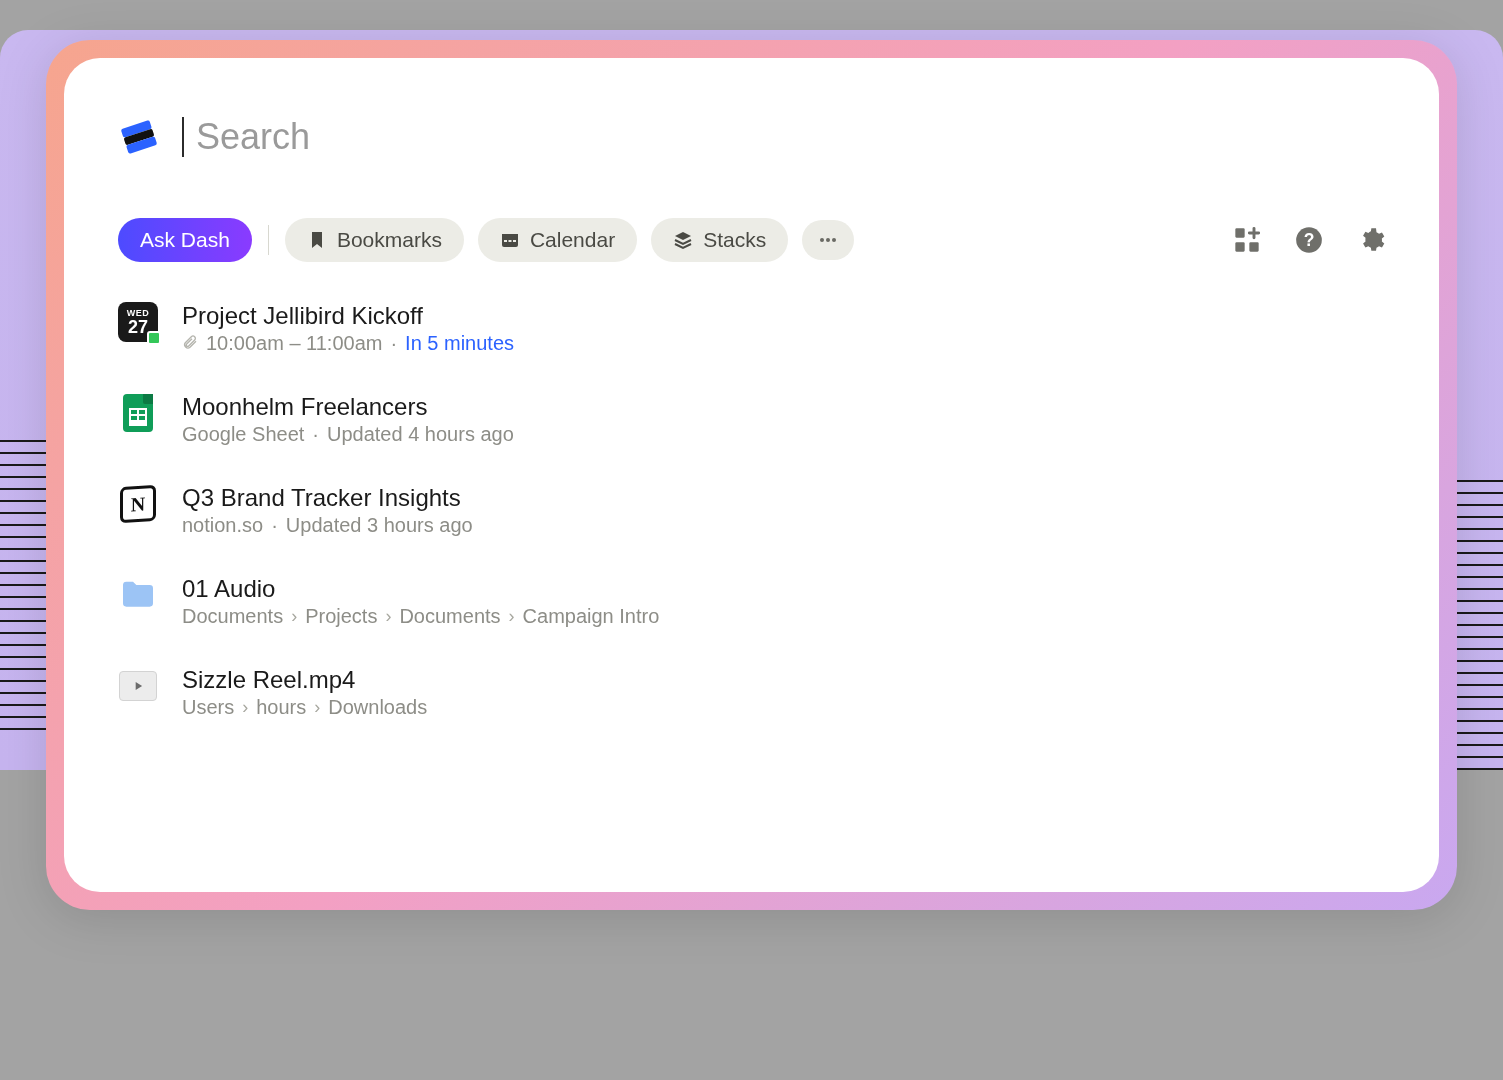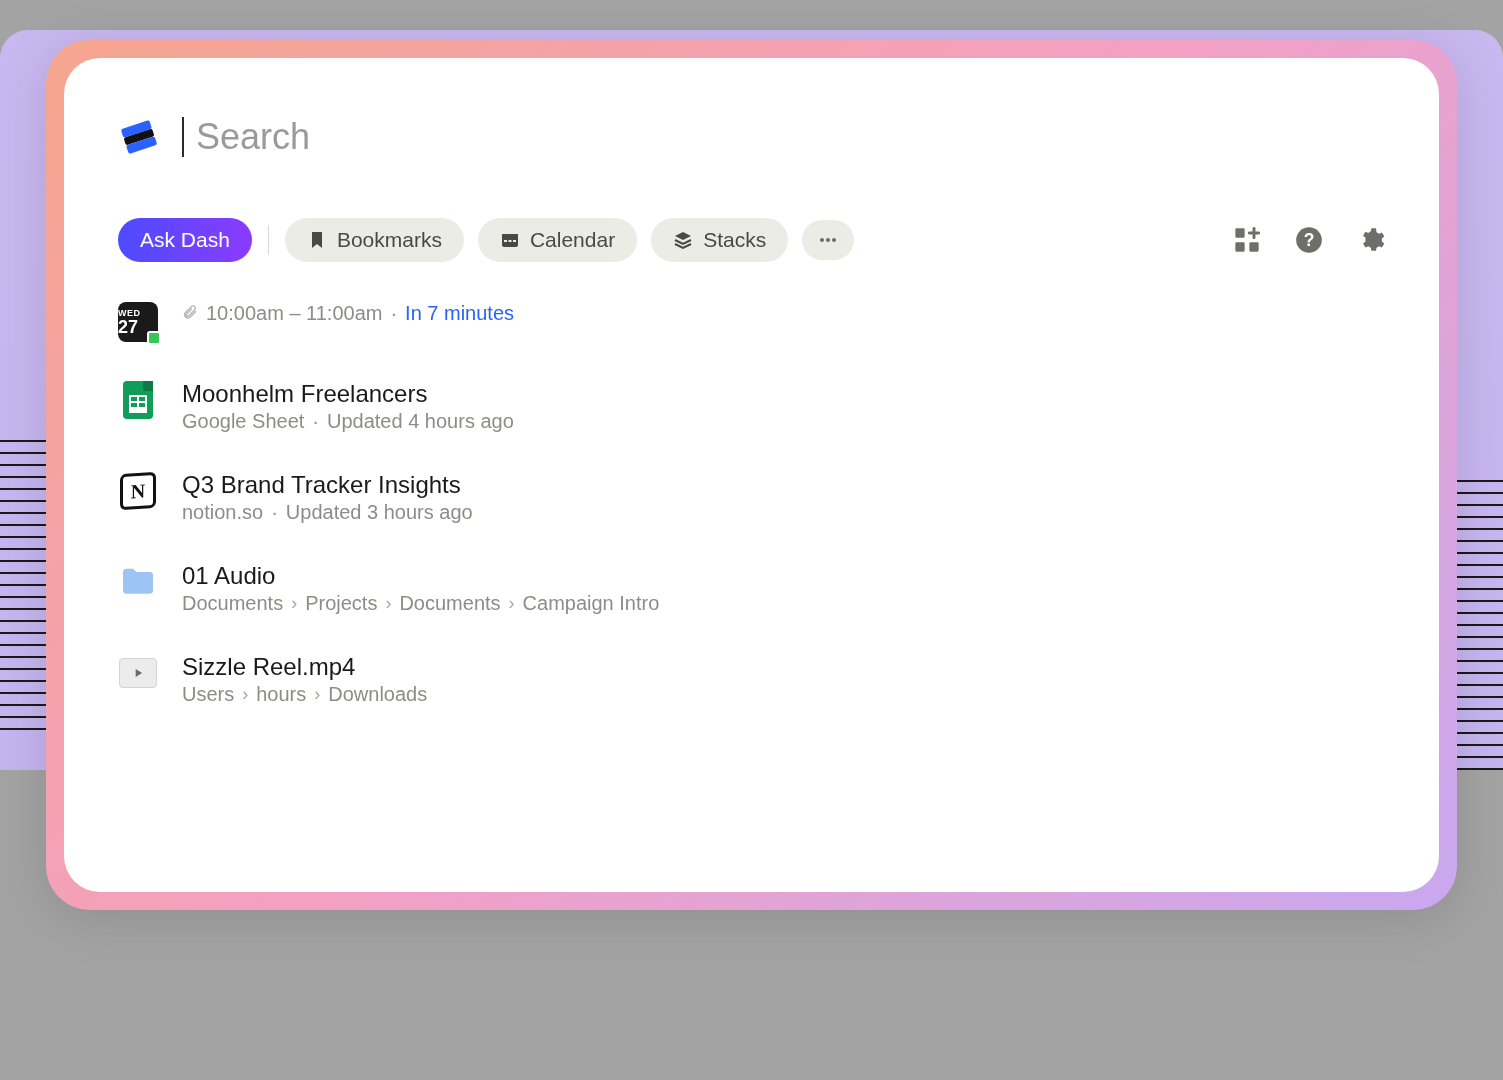--- a/index.html
+++ b/index.html
@@ -121,21 +121,21 @@
   .item-body { display: flex; flex-direction: column; gap: 2px; }
   .item-title { font-size: 24px; font-weight: 500; color: #1a1a1a; }
   .item-sub { font-size: 20px; color: #8d8d87; display:flex; align-items:center; gap:8px; flex-wrap:wrap; }
   .item-sub .highlight { color: #2b62ff; }
   .crumb-sep { color:#a8a8a0; font-size:18px; }
   .mini-icon { color:#b5b5ae; }
 
   
   .cal-badge {
     width:40px; height:40px; background:#1a1a1a; border-radius:8px;
-    color:#fff; display:flex; flex-direction:column; justify-content:center;
+    color:#fff; display:flex; flex-direction:column; align-items:center; justify-content:center;
     font-weight:700; position:relative;
   }
   .cal-badge .dow{ font-size:9px; letter-spacing:.5px; }
   .cal-badge .dom{ font-size:18px; line-height:1; }
   .cal-badge .dot{ position:absolute; right:-3px; bottom:-3px; width:14px; height:14px; background:#34c759; border:2px solid #fff; border-radius:3px;}
   .asana { position:relative; width:40px; height:40px; }
   .asana span{ position:absolute; width:14px; height:14px; border-radius:50%; background:#f06a6a;}
   .asana .a{ top:6px; left:13px;}
   .asana .b{ bottom:6px; left:3px;}
   .asana .c{ bottom:6px; right:3px;}
@@ -249,29 +249,30 @@
 
         <div class="item">
           <div class="item-icon">
             <div class="cal-badge">
               <span class="dow">WED</span>
               <span class="dom">27</span>
               <span class="dot"></span>
             </div>
           </div>
           <div class="item-body">
+            <span class="item-title">Project Jellibird Kickoff</span>
             <span class="item-sub">
               <span class="mini-icon">
                 <svg width="16" height="16" viewBox="0 0 24 24" fill="none" stroke="currentColor" stroke-width="2">
                     <path d="M21 11l-9 9a5 5 0 01-7-7l9-9a3.5 3.5 0 015 5l-9 9a2 2 0 01-3-3l8-8"></path>
                   </svg>
               </span>
               <span>10:00am – 11:00am</span>
               <span>·</span>
-              <span class="highlight">In 7 minutes</span>
+              <span class="highlight">In 5 minutes</span>
             </span>
           </div>
         </div>
 
 
         <div class="item">
           <div class="item-icon">
             <div class="gsheet"></div>
           </div>
           <div class="item-body">

